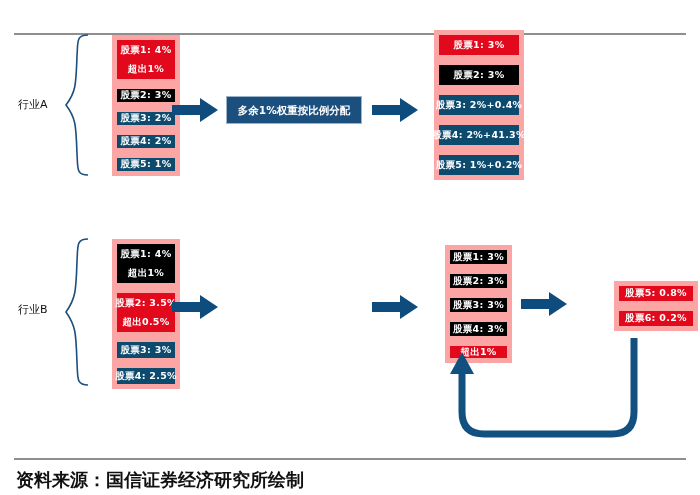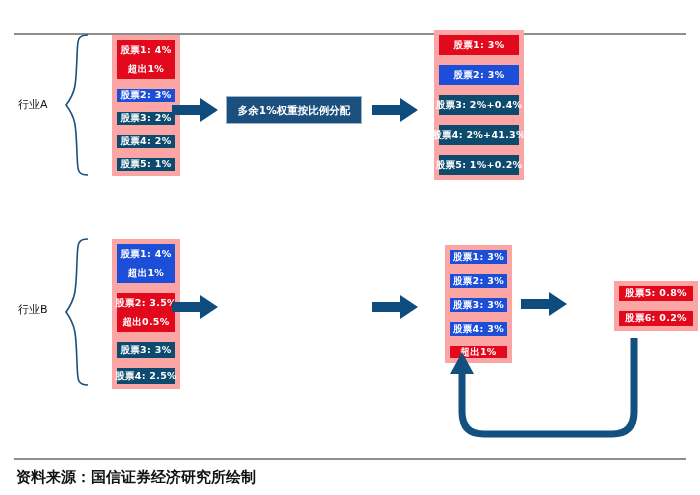--- a/index.html
+++ b/index.html
@@ -23,21 +23,21 @@
   .rule-top{
     position:absolute;left:14px;top:33px;width:672px;height:2px;
     background:#8e8e8e;
   }
   .rule-bottom{
     position:absolute;left:14px;top:458px;width:672px;height:2px;
     background:#8e8e8e;
   }
   .source{
     position:absolute;left:16px;top:468px;
-    font-size:15px;font-weight:bold;color:#111;white-space:nowrap;
+    font-size:18px;font-weight:bold;color:#111;white-space:nowrap;
   }
 
   
   .blk{
     position:absolute;
     box-sizing:border-box;
     border:5px solid #fca5a5;
     color:#ffffff;
     font-size:9.5px;
     font-weight:bold;
@@ -45,21 +45,21 @@
     flex-direction:column;
     align-items:center;
     justify-content:center;
     text-align:center;
     line-height:1.9;
     letter-spacing:.3px;
     white-space:nowrap;
     margin-left:20px;
   }
   .blk.red{background:#e1091b;}
-  .blk.blue{background:#1d4ed8;}
+  .blk.blue{background:#000000;}
   .blk.gray{background:#0c4a6e;}
   .blk .sub{font-size:9.5px;font-weight:bold;}
 
   .stack{position:absolute;}
 
   
   .rowlabel{
     position:absolute;
     font-size:11px;
     color:#111;

